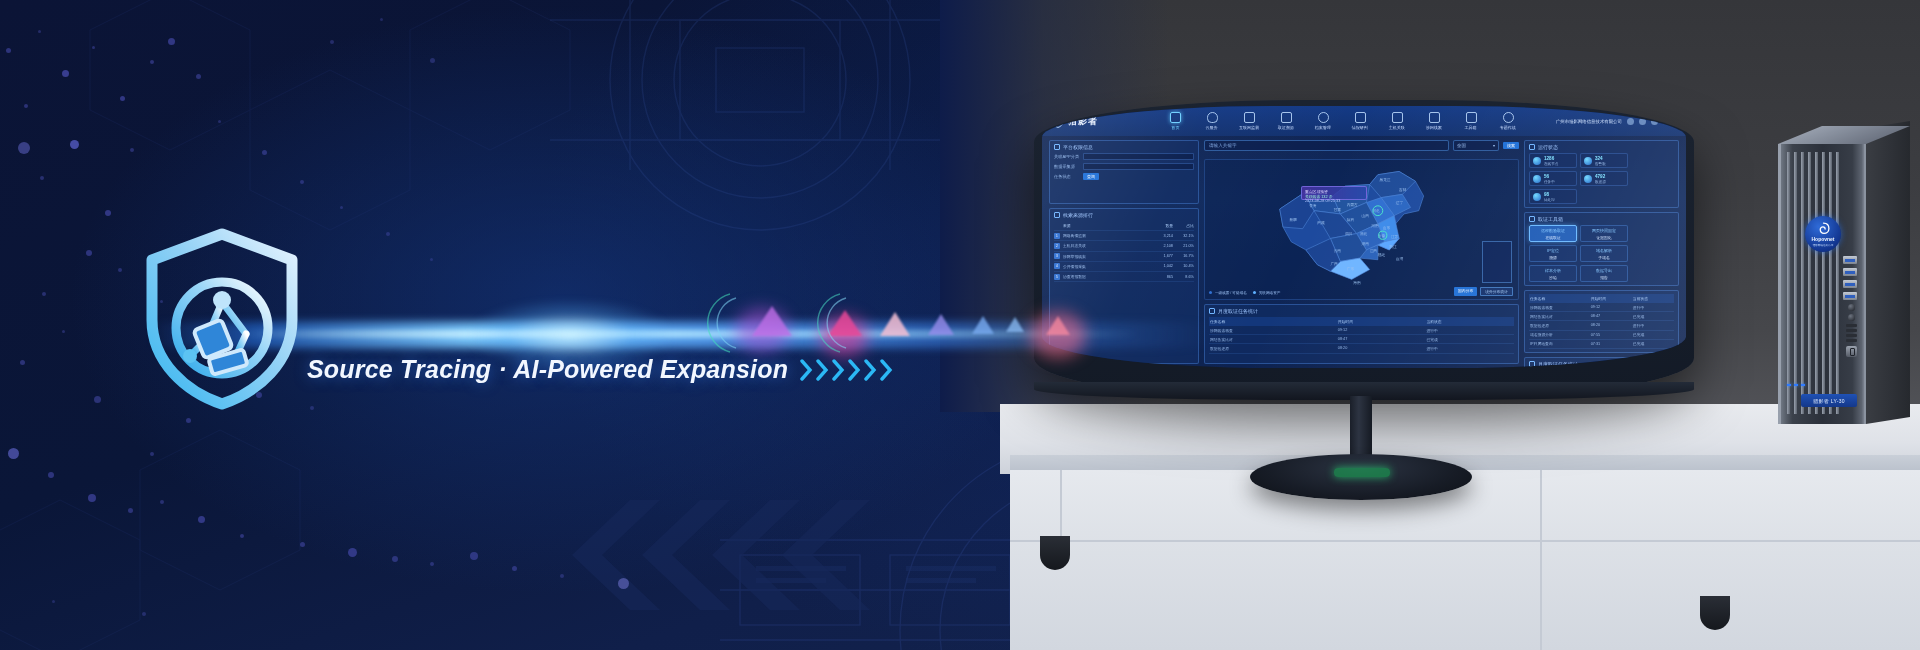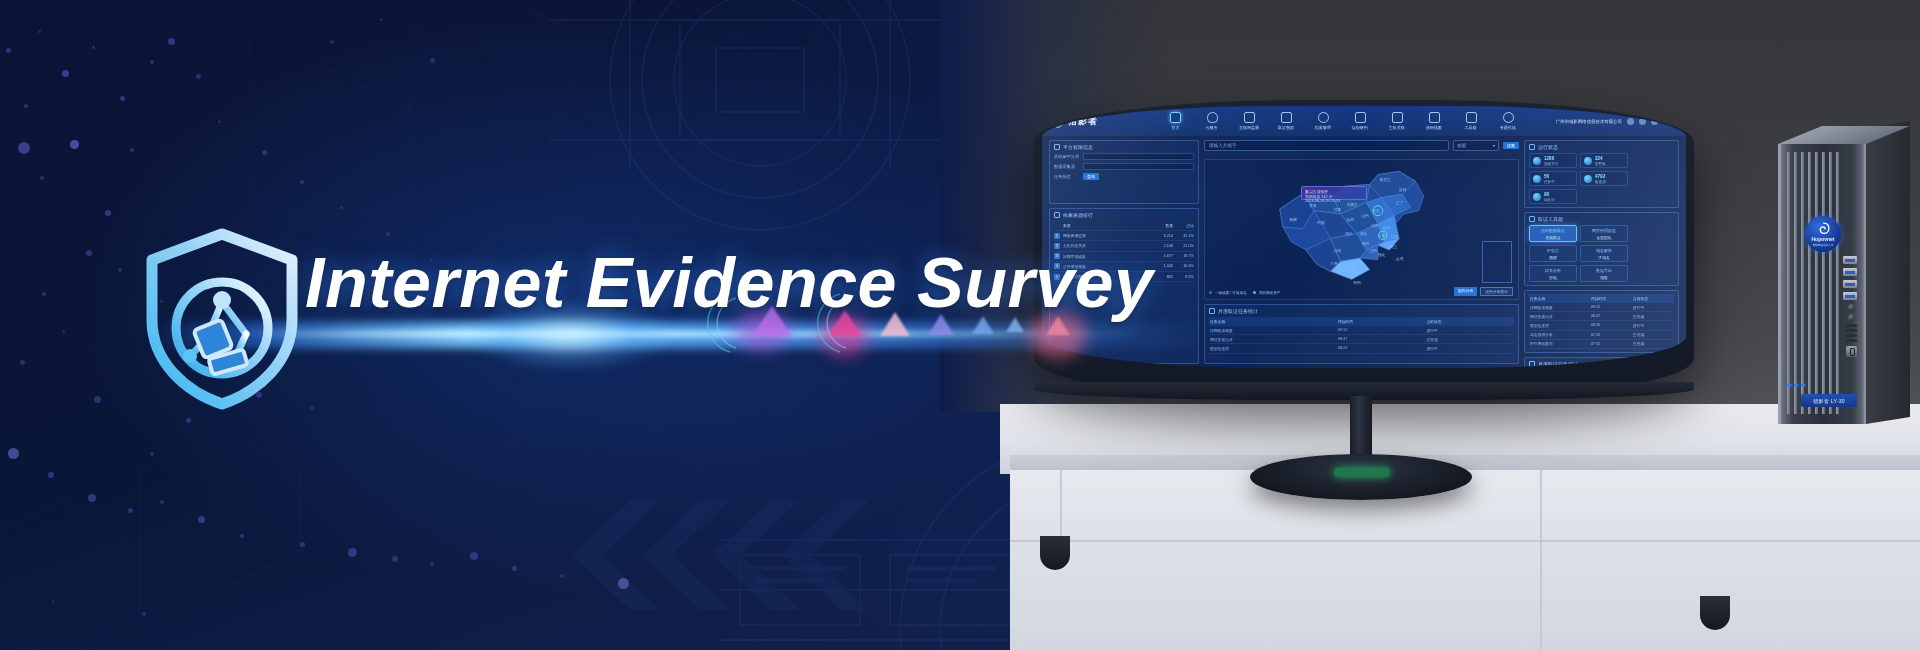--- a/index.html
+++ b/index.html
@@ -839,16 +839,38 @@
       <line x1="82" y1="74" x2="106" y2="106"></line>
       <line x1="66" y1="112" x2="52" y2="126"></line>
       <line x1="106" y1="106" x2="96" y2="128"></line>
     </g>
     <circle cx="82" cy="72" r="9" fill="#bfe4fb"></circle>
     <circle cx="50" cy="128" r="7" fill="#5cc3f2"></circle>
     <rect x="58" y="96" width="30" height="30" rx="4" transform="rotate(-22 73 111)" fill="#2f86d8" stroke="#cfe9fc" stroke-width="4"></rect>
     <rect x="70" y="126" width="36" height="16" rx="3" transform="rotate(-16 88 134)" fill="#2f86d8" stroke="#cfe9fc" stroke-width="4"></rect>
   </svg>
 
-  <div class="title">Internet Evidence Survey</div>
-
+
+  <div class="subtitle-row">
+    <span class="subtitle">Source Tracing · AI-Powered Expansion</span>
+    <span class="chev-run">
+      <svg width="13" height="22" viewBox="0 0 13 22">
+          <path d="M2 2 L10 11 L2 20" fill="none" stroke="#2bb8f5" stroke-width="3.4" stroke-linecap="round"></path>
+        </svg>
+      <svg width="13" height="22" viewBox="0 0 13 22">
+          <path d="M2 2 L10 11 L2 20" fill="none" stroke="#2bb8f5" stroke-width="3.4" stroke-linecap="round"></path>
+        </svg>
+      <svg width="13" height="22" viewBox="0 0 13 22">
+          <path d="M2 2 L10 11 L2 20" fill="none" stroke="#2bb8f5" stroke-width="3.4" stroke-linecap="round"></path>
+        </svg>
+      <svg width="13" height="22" viewBox="0 0 13 22">
+          <path d="M2 2 L10 11 L2 20" fill="none" stroke="#2bb8f5" stroke-width="3.4" stroke-linecap="round"></path>
+        </svg>
+      <svg width="13" height="22" viewBox="0 0 13 22">
+          <path d="M2 2 L10 11 L2 20" fill="none" stroke="#2bb8f5" stroke-width="3.4" stroke-linecap="round"></path>
+        </svg>
+      <svg width="13" height="22" viewBox="0 0 13 22">
+          <path d="M2 2 L10 11 L2 20" fill="none" stroke="#2bb8f5" stroke-width="3.4" stroke-linecap="round"></path>
+        </svg>
+    </span>
+  </div>
 
 </div>
 
 </body></html>

